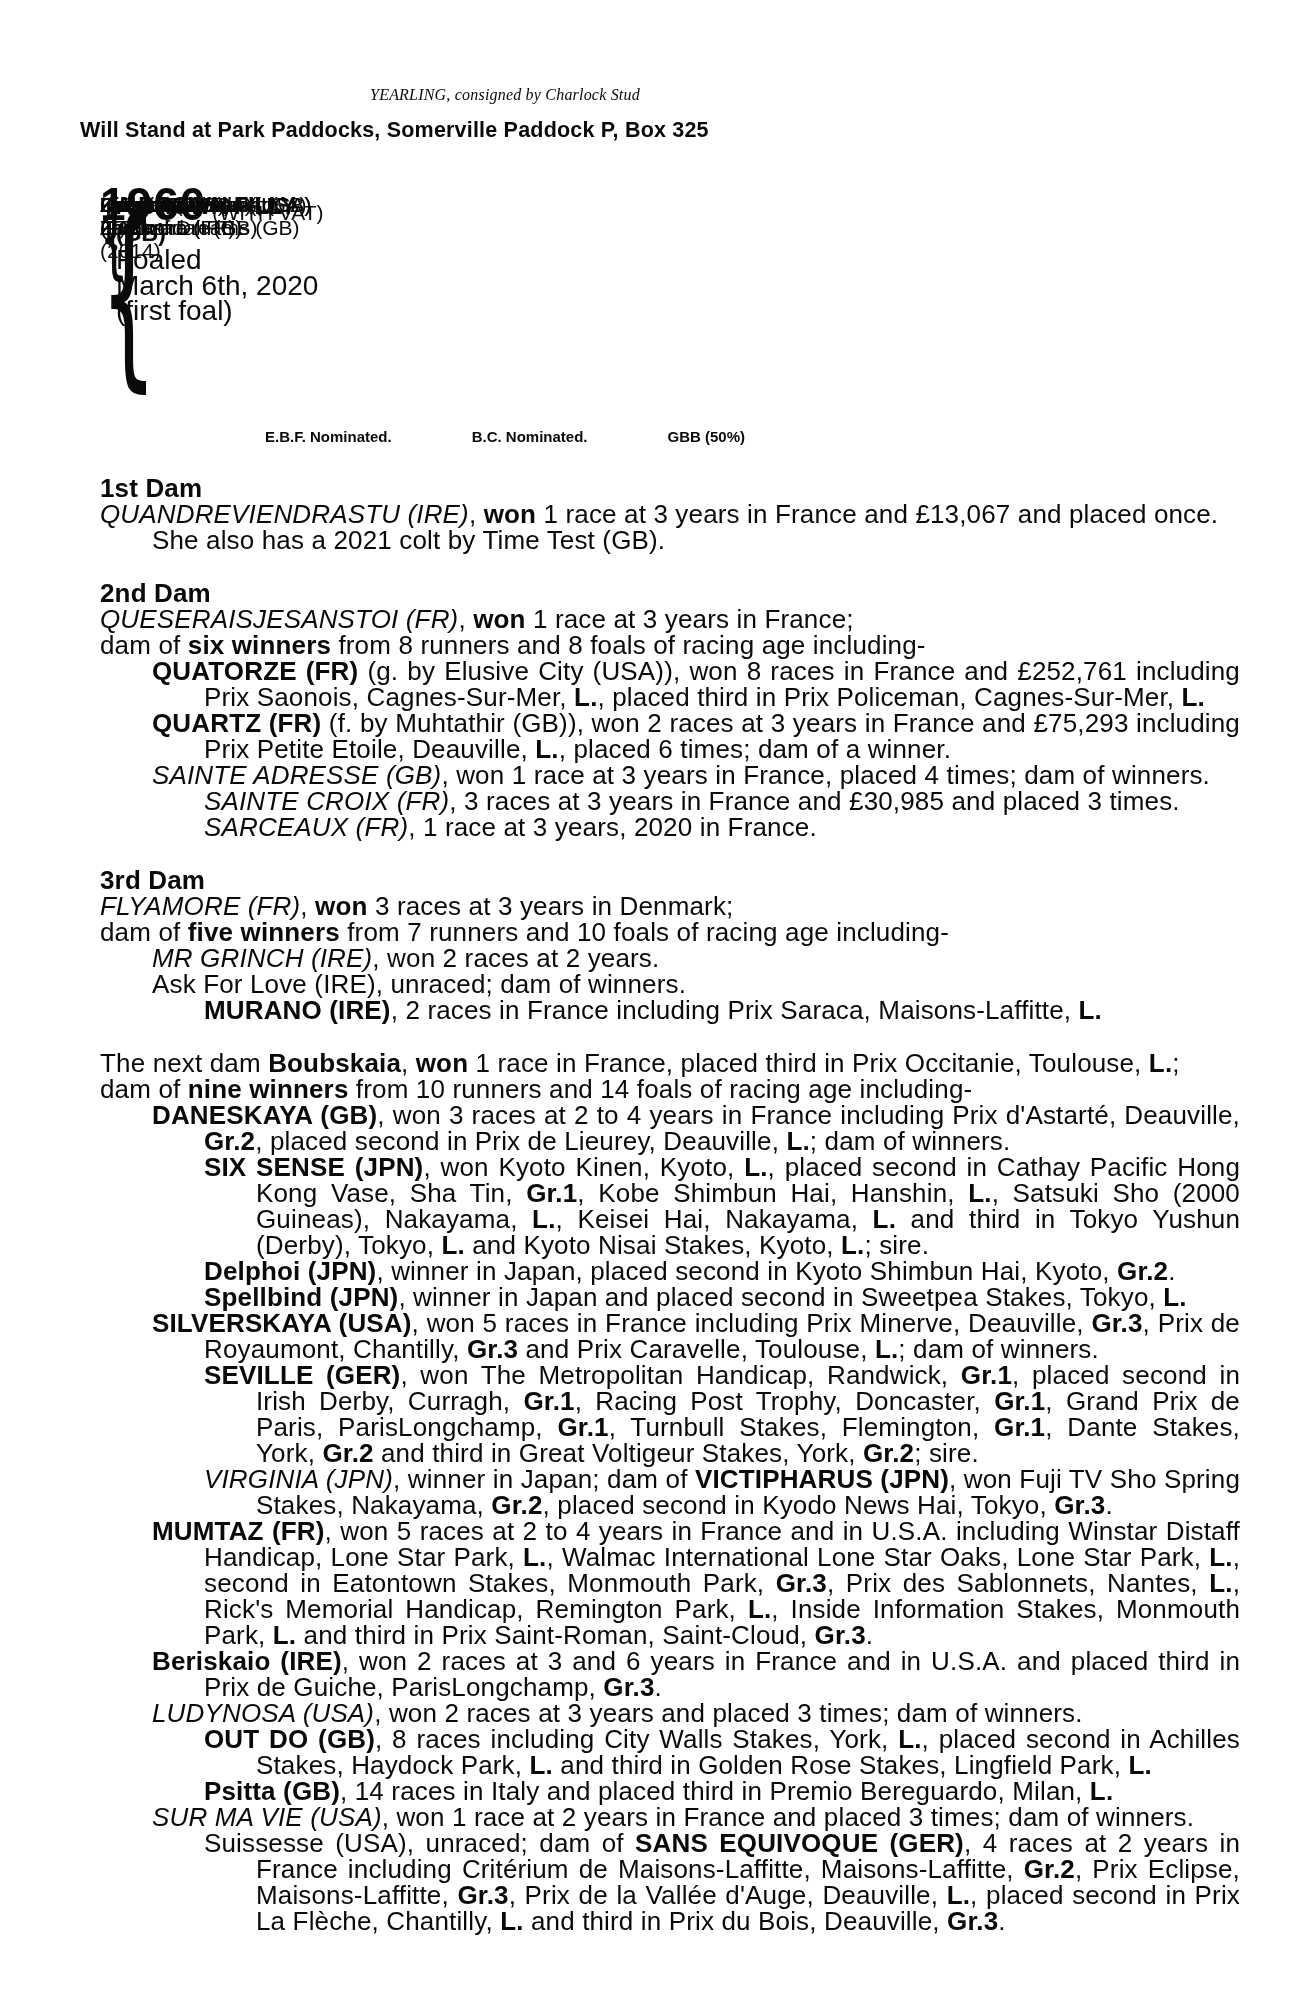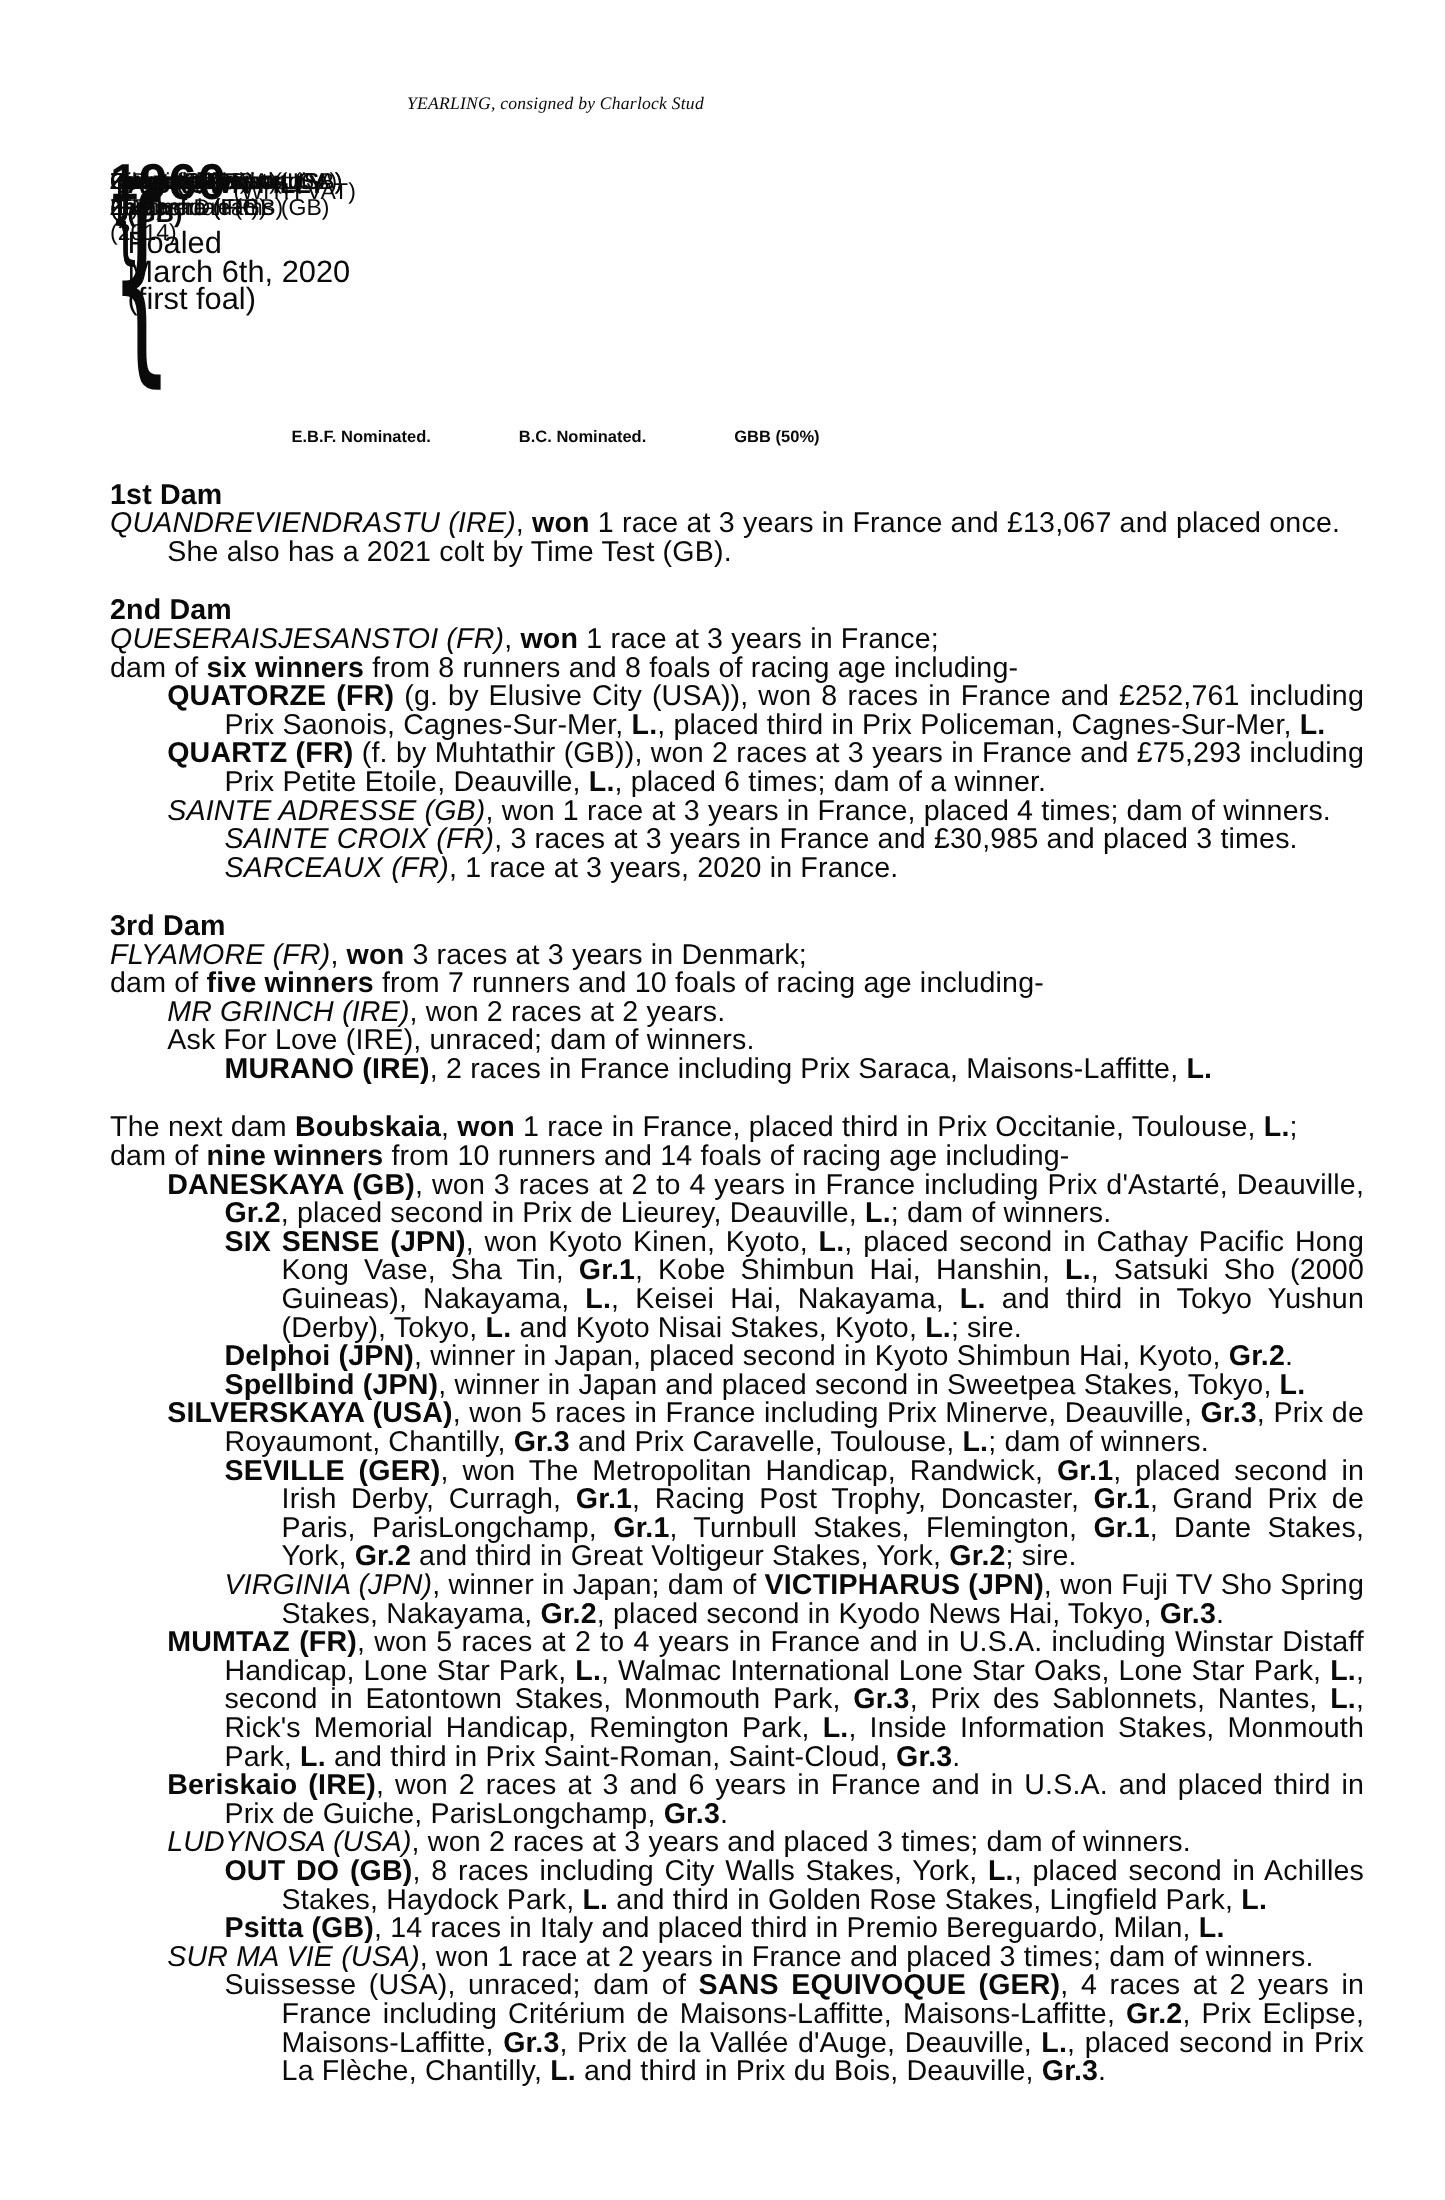--- a/index.html
+++ b/index.html
@@ -83,20 +83,21 @@
   .lvl1.hang  { padding-left: 104px; text-indent: -52px; }
   .lvl2       { padding-left: 104px; }
   .lvl2.hang  { padding-left: 156px; text-indent: -52px; }
 </style>
 </head>
 <body>
 
 <div class="page">
 
   <div class="title">YEARLING, consigned by Charlock Stud</div>
+  <div class="stand-line">Will Stand at Park Paddocks, Somerville Paddock P, Box 325</div>
 
   <div class="pedigree">
 
     <div class="abs" style="left:0; top:2;">
       <span class="lot-num">1960</span><span class="lot-vat">(WITH VAT)</span>
     </div>
     <div class="abs" style="left:16px; top:76;">
       <div class="colt-name">A BROWN FILLY</div>
       <div class="colt-name">(GB)</div>
       <div class="lot-sub">Foaled</div>

